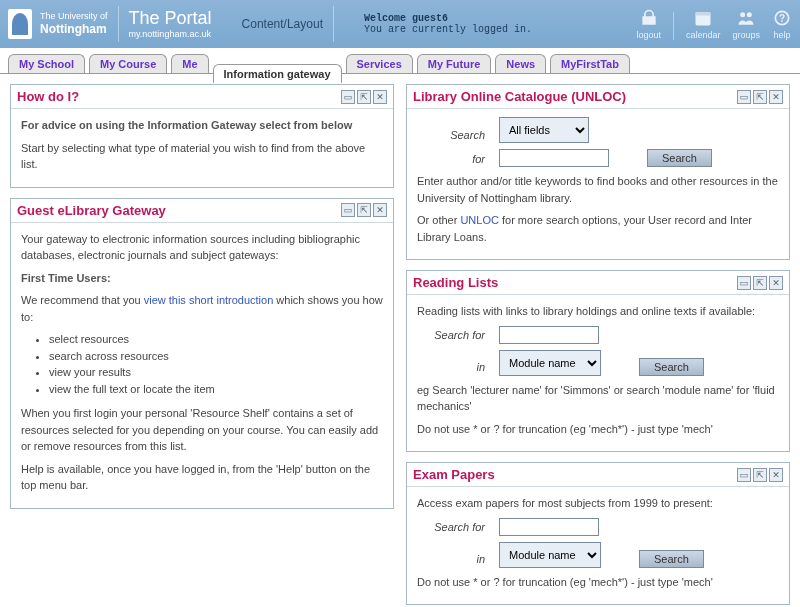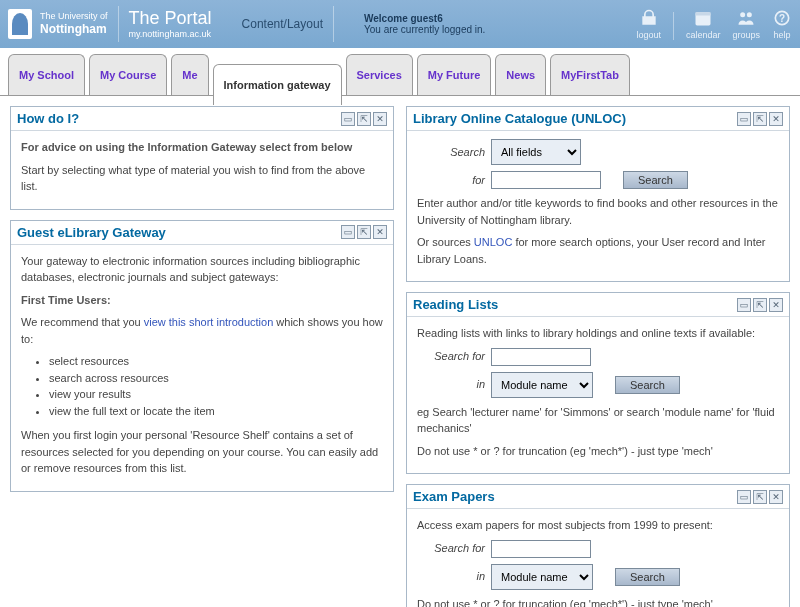--- a/index.html
+++ b/index.html
@@ -11,48 +11,48 @@
   .logo-icon { width: 24px; height: 30px; background: #fff; border-radius: 2px; position: relative; }
   .logo-icon::after { content: ''; position: absolute; top: 4px; left: 4px; right: 4px; bottom: 4px; background: #5a8bc0; border-radius: 50% 50% 0 0; }
   .logo-text { font-size: 11px; line-height: 1.2; }
   .logo-text .univ { font-size: 9px; }
   .logo-text .name { font-weight: bold; font-size: 12px; }
   .divider { width: 1px; height: 36px; background: rgba(255,255,255,0.4); margin: 0 10px; }
   .portal-title { line-height: 1.2; }
   .portal-title .main { font-size: 18px; font-weight: normal; }
   .portal-title .sub { font-size: 9px; }
   .content-layout { margin-left: 30px; font-size: 12px; color: #2a4d6f; cursor: pointer; text-align: center; }
-  .welcome-block { margin-left: 20px; font-size: 10px; color: #1a3a5a; }
+  .welcome-block { margin-left: 20px; font-size: 10px; color: #1a3a5a; font-family: Liberation Mono, monospace; }
   .welcome-block .bold { font-weight: bold; }
   .header-icons { margin-left: auto; display: flex; gap: 12px; align-items: flex-end; }
   .header-icon { display: flex; flex-direction: column; align-items: center; gap: 2px; font-size: 9px; color: #e8f0f8; cursor: pointer; }
   .header-icon svg { width: 20px; height: 20px; }
   .vdiv { width: 1px; height: 28px; background: rgba(255,255,255,0.4); }
   
   
   .tabbar { background: #fff; padding: 6px 8px 0; border-bottom: 1px solid #999; display: flex; gap: 4px; }
-  .tab { border: 1px solid #999; border-bottom: none; border-radius: 6px 6px 0 0; padding: 14px 10px; font-size: 11px; background: #e8e8e8; color: #6633cc; cursor: pointer; font-weight: bold; }
+  .tab { border: 1px solid #999; border-bottom: none; border-radius: 6px 6px 0 0; padding: 3px 10px; font-size: 11px; background: #e8e8e8; color: #6633cc; cursor: pointer; font-weight: bold; }
   .tab.active { background: #fff; position: relative; top: 10px; color: #333; }
   
   
   .content { display: flex; gap: 12px; padding: 10px; }
   .col { flex: 1; display: flex; flex-direction: column; gap: 10px; }
   
   
   .portlet { border: 1px solid #a8b8c8; background: #fff; }
   .portlet-head { display: flex; align-items: center; padding: 4px 6px; border-bottom: 1px solid #d0d8e0; }
-  .portlet-title { color: #0369a1; font-weight: bold; font-size: 13px; cursor: pointer; }
+  .portlet-title { color: #be185d; font-weight: bold; font-size: 13px; cursor: pointer; }
   .portlet-controls { margin-left: auto; display: flex; gap: 2px; }
   .pctl { width: 14px; height: 14px; border: 1px solid #8899aa; background: #e8eef5; display: flex; align-items: center; justify-content: center; font-size: 9px; cursor: pointer; color: #556677; }
   .portlet-body { padding: 8px 10px; font-size: 11px; line-height: 1.5; color: #444; }
   .portlet-body p { margin-bottom: 6px; }
   .portlet-body ul { margin: 4px 0 8px 28px; }
   .portlet-body a { color: #3355bb; text-decoration: none; }
   
-  .form-row { display: flex; align-items: center; gap: 6px; margin-bottom: 6px; }
+  .form-row { display: flex; align-items: flex-end; gap: 14px; margin-bottom: 6px; }
   .form-label { width: 68px; text-align: right; font-style: italic; font-size: 11px; }
   select { font-size: 11px; border: 1px solid #7a8a9a; background: #e8eef5; padding: 5px; }
   input[type=text] { font-size: 11px; border: 1px solid #7a8a9a; padding: 2px; }
   .btn { background: linear-gradient(to bottom, #cdd8e5, #a8b8cc); border: 1px solid #7a8a9a; padding: 2px 14px; font-size: 11px; cursor: pointer; color: #333; }
   .strong { font-weight: bold; color: #555; }
   
   
   .footer { border-top: 1px solid #666; margin: 10px; padding-top: 6px; font-size: 10px; }
 </style>
 </head>
@@ -155,20 +155,21 @@
         <p>
           <span>We recommend that you </span><a href="#">view this short introduction</a><span> which shows you how to:</span>
         </p>
         <ul>
           <li>select resources</li>
           <li>search across resources</li>
           <li>view your results</li>
           <li>view the full text or locate the item</li>
         </ul>
         <p>When you first login your personal 'Resource Shelf' contains a set of resources selected for you depending on your course. You can easily add or remove resources from this list.</p>
+        <p>Help is available, once you have logged in, from the 'Help' button on the top menu bar.</p>
       </div>
     </div>
 
   </div>
 
   <div class="col">
 
     <div class="portlet">
       <div class="portlet-head">
         <span class="portlet-title">Library Online Catalogue (UNLOC)</span>
@@ -184,21 +185,21 @@
           <select style="width:90px"><option>All fields</option></select>
         </div>
         <div class="form-row">
           <span class="form-label">for</span>
           <input type="text" style="width: 110px;">
           <span style="width:10px"></span>
           <button class="btn">Search</button>
         </div>
         <p>Enter author and/or title keywords to find books and other resources in the University of Nottingham library.</p>
         <p>
-          <span>Or sources </span><a href="#">UNLOC</a><span> for more search options, your User record and Inter Library Loans.</span>
+          <span>Or other </span><a href="#">UNLOC</a><span> for more search options, your User record and Inter Library Loans.</span>
         </p>
       </div>
     </div>
 
     <div class="portlet">
       <div class="portlet-head">
         <span class="portlet-title">Reading Lists</span>
         <div class="portlet-controls">
           <div class="pctl">▭</div>
           <div class="pctl">⇱</div>

